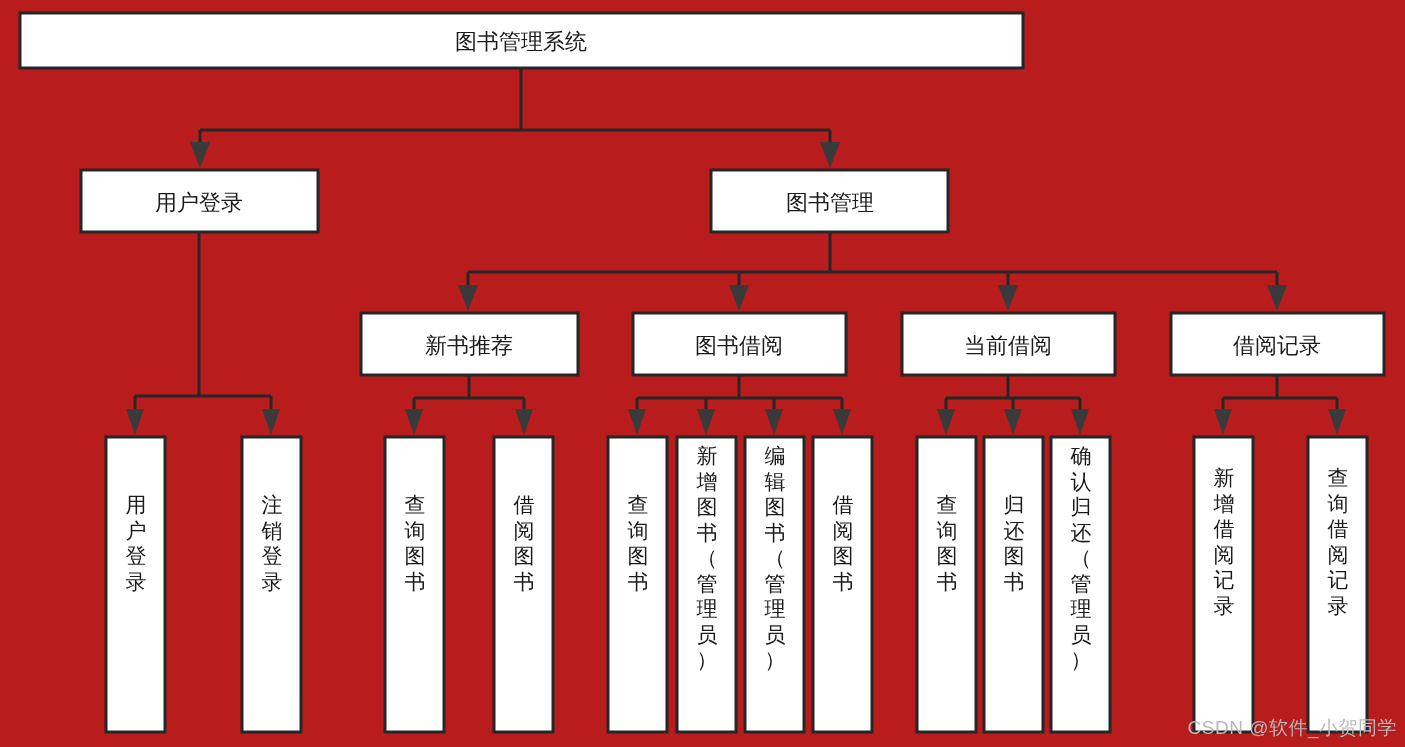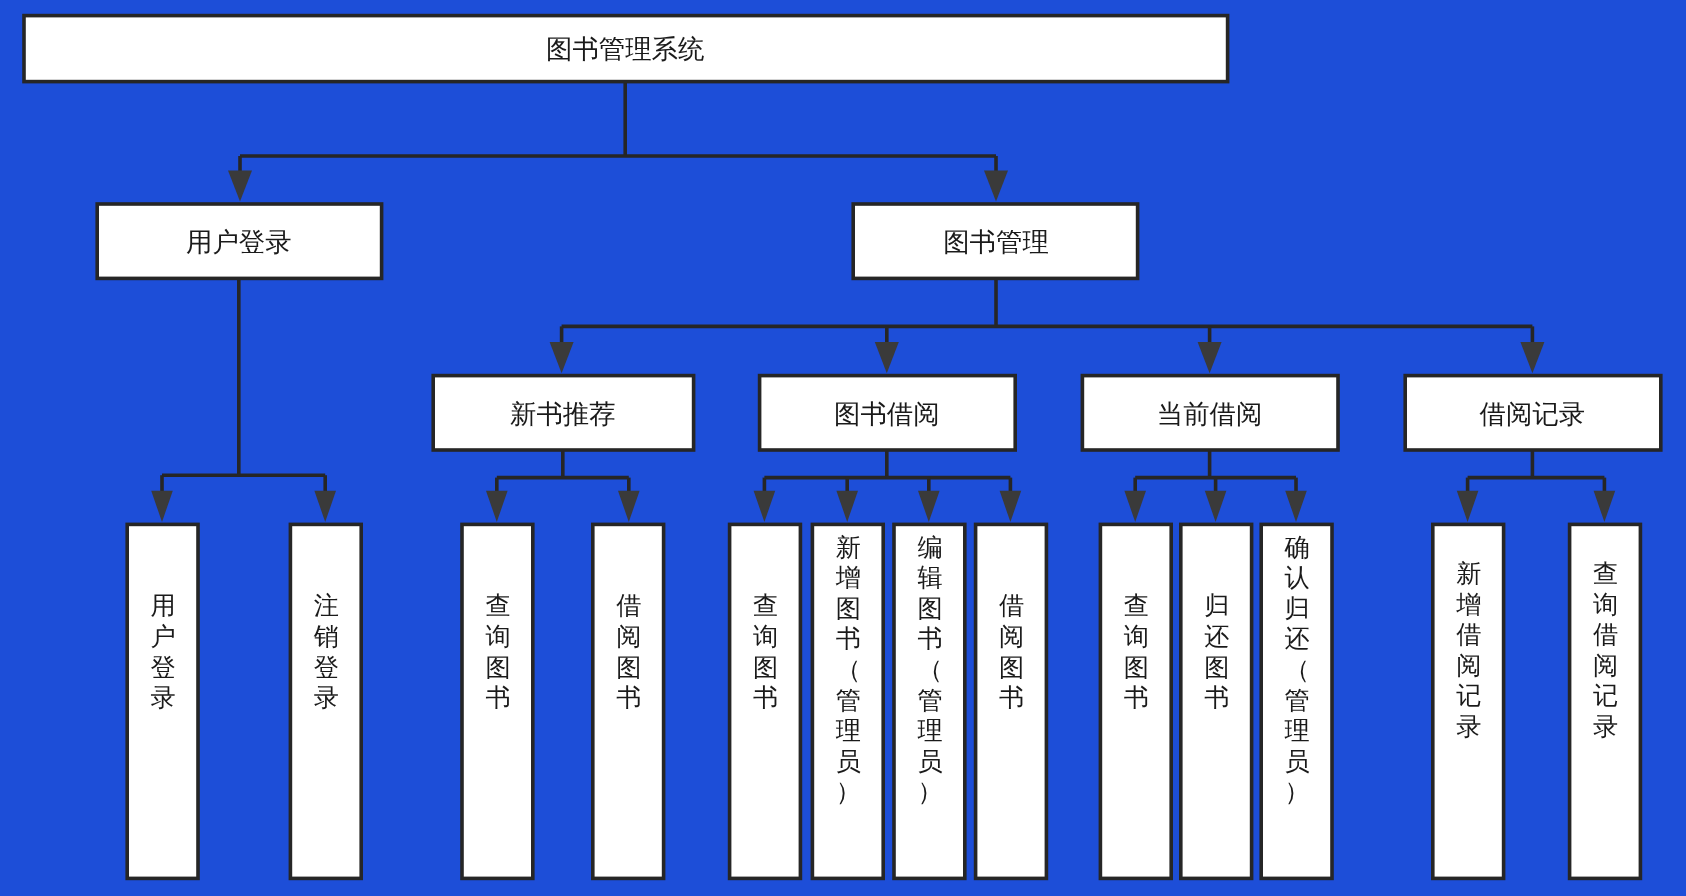--- a/index.html
+++ b/index.html
@@ -8,21 +8,21 @@
     padding: 0;
     background: #ffffff;
   }
   body {
     font-family: "Liberation Sans", "DejaVu Sans", sans-serif;
   }
   #diagram-root {
     position: relative;
     width: 1405px;
     height: 747px;
-    background: #1d4ed8;
+    background: #b91c1c;
     overflow: hidden;
   }
   svg#tree-svg {
     position: absolute;
     left: 0;
     top: 0;
     width: 1405px;
     height: 747px;
     display: block;
   }
@@ -246,14 +246,15 @@
       <text class="node-label-v" x="1224" y="485"><tspan x="1224" dy="0">新</tspan><tspan x="1224" dy="25.5">增</tspan><tspan x="1224" dy="25.5">借</tspan><tspan x="1224" dy="25.5">阅</tspan><tspan x="1224" dy="25.5">记</tspan><tspan x="1224" dy="25.5">录</tspan></text>
     </g>
 
     <g>
       <rect class="node-rect" x="1308" y="437" width="59" height="295"></rect>
       <text class="node-label-v" x="1338" y="485"><tspan x="1338" dy="0">查</tspan><tspan x="1338" dy="25.5">询</tspan><tspan x="1338" dy="25.5">借</tspan><tspan x="1338" dy="25.5">阅</tspan><tspan x="1338" dy="25.5">记</tspan><tspan x="1338" dy="25.5">录</tspan></text>
     </g>
 
   </svg>
 
+  <div class="watermark-text">CSDN @软件_小贺同学</div>
 
 </div>
 
 </body></html>

